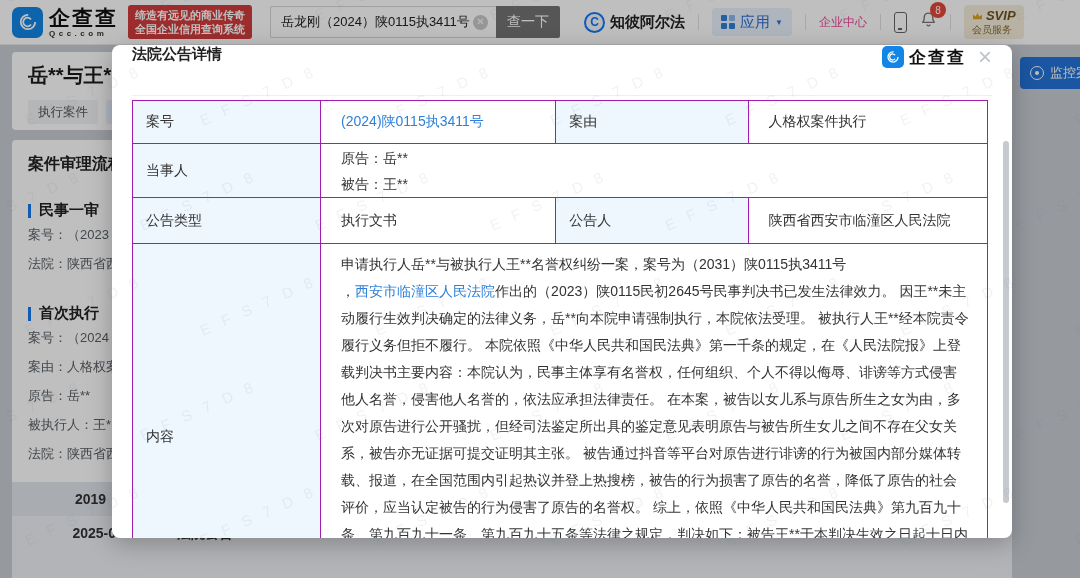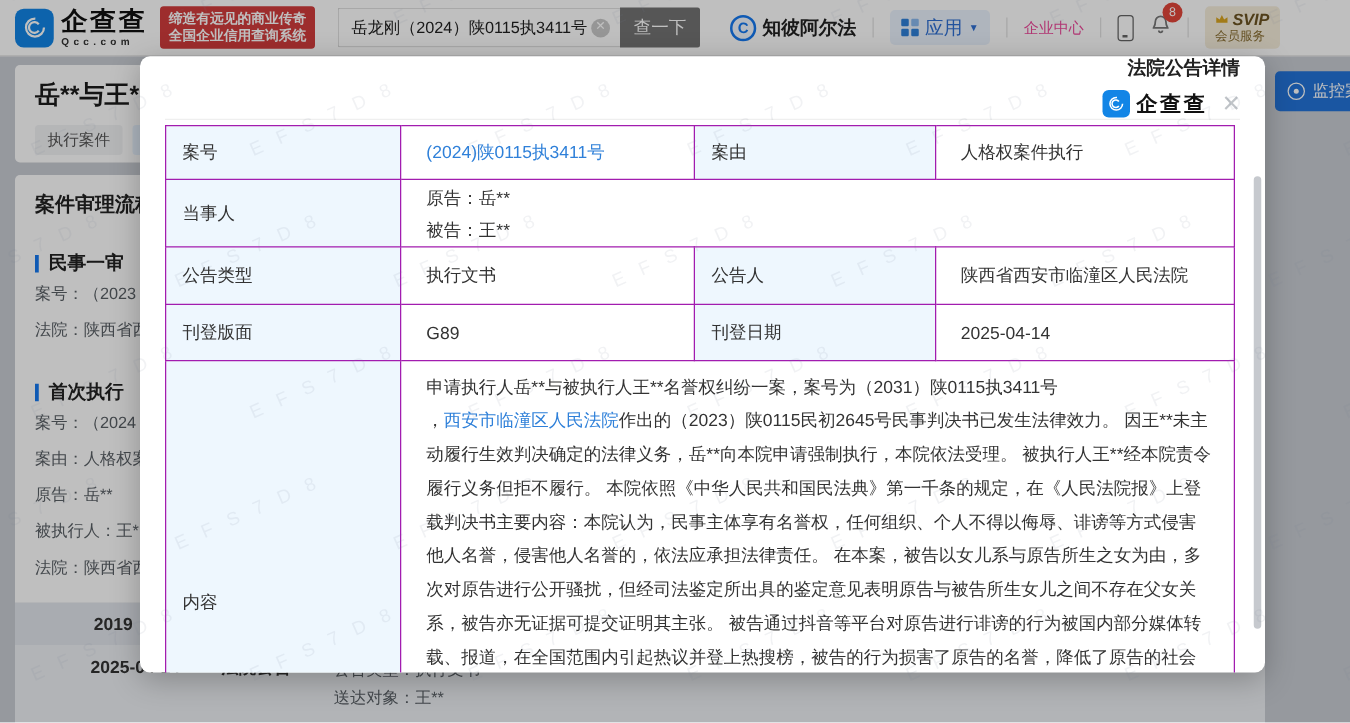--- a/index.html
+++ b/index.html
@@ -79,21 +79,21 @@
   .monitor-icon { width:14px; height:14px; border:1.5px solid #fff; border-radius:50%; position:relative; flex:none; }
   .monitor-icon::after{ content:""; position:absolute; left:50%; top:50%; transform:translate(-50%,-50%);
     width:4px; height:4px; border-radius:50%; background:#fff; }
 
   
   .overlay { position:absolute; inset:0; background:rgba(0,0,0,0.25); z-index:10; }
 
   
   .modal { position:absolute; left:112px; top:45px; width:900px; height:493px; background:#fff; border-radius:8px;
     z-index:20; box-shadow:0 6px 24px rgba(0,0,0,0.25); overflow:hidden; }
-  .modal-header { height:50px; padding:0 20px; display:flex; align-items:flex-end; justify-content:space-between;flex-direction:column; }
+  .modal-header { height:50px; padding:0 20px; display:flex; align-items:flex-start; justify-content:space-between; }
   .modal-title { font-size:15px; font-weight:bold; color:#222; }
   .modal-hright { display:flex; align-items:center; gap:12px; }
   .mini-logo { display:flex; align-items:center; gap:5px; }
   .mini-logo-icon { width:22px; height:22px; border-radius:5px; background:#1285e6; display:flex; align-items:center; justify-content:center; }
   .mini-logo-text { font-size:17px; font-weight:bold; color:#111; letter-spacing:2px; }
   .modal-close { font-size:24px; color:#c0c4c8; line-height:1; cursor:pointer; font-weight:300; }
   .modal-divider { border-top:1px solid #efefef; margin:0 20px; }
   .detail-table { width:856px; margin:4px 20px 0 20px; border-collapse:collapse; table-layout:fixed; font-size:14px; }
   .detail-table td { border:1px solid #a21caf; color:#333; }
   td.lbl { background:#eef7fe; padding-left:13px; }
@@ -217,24 +217,20 @@
     <div class="sec-row">法院：陕西省西</div>
 
     <div class="timeline">
       <div class="tl-row r1">
         <span class="tl-date left">2019</span>
       </div>
       <div class="tl-row r2">
         <span class="tl-date">2025-04-14</span>
         <span class="tl-dot"></span>
         <span class="tl-label">法院公告</span>
-        <span class="tl-details">
-          <div>公告类型：执行文书</div>
-          <div>送达对象：王**</div>
-        </span>
       </div>
     </div>
   </section>
 
   <div class="overlay"></div>
 
   <div class="modal">
     <div class="modal-header">
       <span class="modal-title">法院公告详情</span>
       <span class="modal-hright">
@@ -271,26 +267,20 @@
         <td class="val" colspan="3">
           <div class="party-line">原告：岳**</div>
           <div class="party-line">被告：王**</div>
         </td>
       </tr>
       <tr class="h46">
         <td class="lbl">公告类型</td>
         <td class="val">执行文书</td>
         <td class="lbl">公告人</td>
         <td class="val">陕西省西安市临潼区人民法院</td>
-      </tr>
-      <tr class="h45">
-        <td class="lbl">刊登版面</td>
-        <td class="val">G89</td>
-        <td class="lbl">刊登日期</td>
-        <td class="val">2025-04-14</td>
       </tr>
       <tr class="content-row">
         <td class="lbl">内容</td>
         <td class="val content-cell" colspan="3">
           <span>申请执行人岳**与被执行人王**名誉权纠纷一案，案号为（2031）陕0115执3411号</span><br>
           <span>，</span><a class="lnk">西安市临潼区人民法院</a><span>作出的（2023）陕0115民初2645号民事判决书已发生法律效力。 因王**未主动履行生效判决确定的法律义务，岳**向本院申请强制执行，本院依法受理。 被执行人王**经本院责令履行义务但拒不履行。 本院依照《中华人民共和国民法典》第一千条的规定，在《人民法院报》上登载判决书主要内容：本院认为，民事主体享有名誉权，任何组织、个人不得以侮辱、诽谤等方式侵害他人名誉，侵害他人名誉的，依法应承担法律责任。 在本案，被告以女儿系与原告所生之女为由，多次对原告进行公开骚扰，但经司法鉴定所出具的鉴定意见表明原告与被告所生女儿之间不存在父女关系，被告亦无证据可提交证明其主张。 被告通过抖音等平台对原告进行诽谤的行为被国内部分媒体转载、报道，在全国范围内引起热议并登上热搜榜，被告的行为损害了原告的名誉，降低了原告的社会评价，应当认定被告的行为侵害了原告的名誉权。 综上，依照《中华人民共和国民法典》第九百九十条、第九百九十一条、第九百九十五条等法律之规定，判决如下：被告王**于本判决生效之日起十日内在《人民法院报》向原告岳**书面公开赔礼道歉澄清事实，致歉内容须经法院审核；若被告王**逾期不履行，本院将依据原告岳**的申请，在《人民法院报》公布本判决的主要内容、产生的费用由被告王**负担。</span>
         </td>
       </tr>
     </tbody>
       </table>

